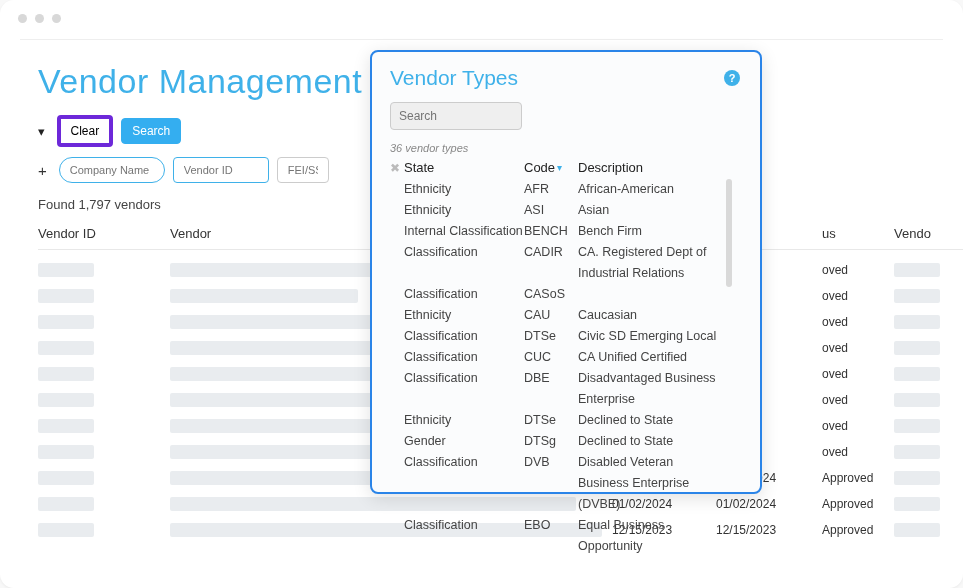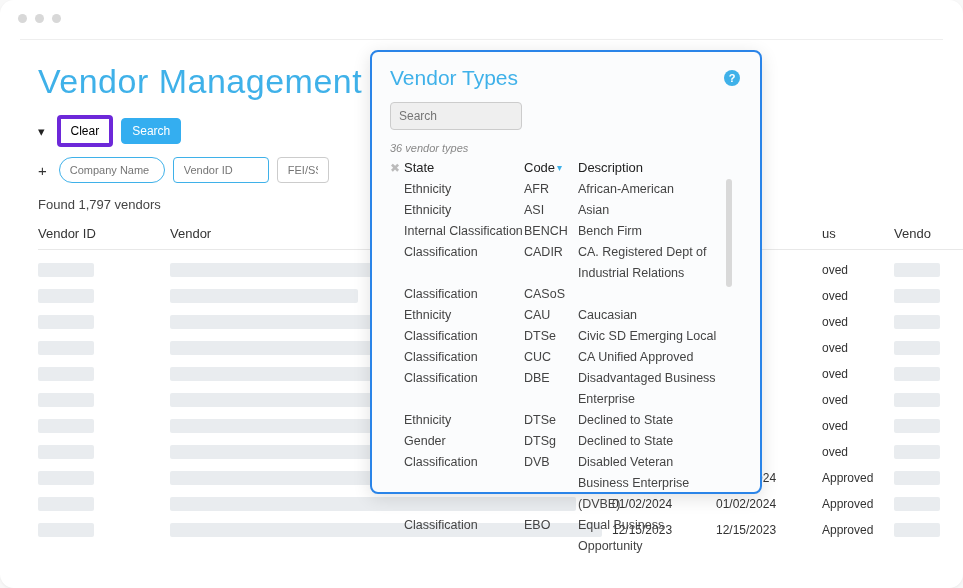--- a/index.html
+++ b/index.html
@@ -247,21 +247,21 @@
         <div class="vt-row">
           <div class="pad"></div>
           <div class="type">Classification</div>
           <div class="code">DTSe</div>
           <div class="desc">Civic SD Emerging Local</div>
         </div>
         <div class="vt-row">
           <div class="pad"></div>
           <div class="type">Classification</div>
           <div class="code">CUC</div>
-          <div class="desc">CA Unified Approved</div>
+          <div class="desc">CA Unified Certified</div>
         </div>
         <div class="vt-row">
           <div class="pad"></div>
           <div class="type">Classification</div>
           <div class="code">DBE</div>
           <div class="desc">Disadvantaged Business Enterprise</div>
         </div>
         <div class="vt-row">
           <div class="pad"></div>
           <div class="type">Ethnicity</div>

